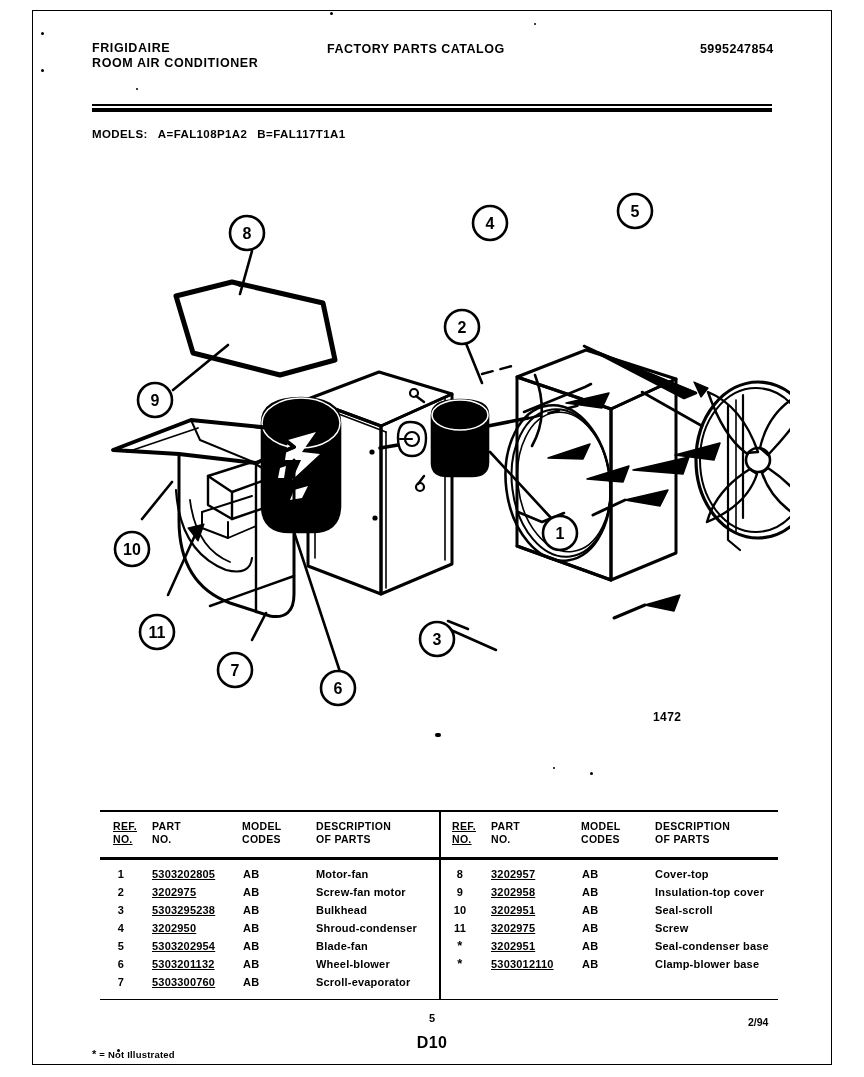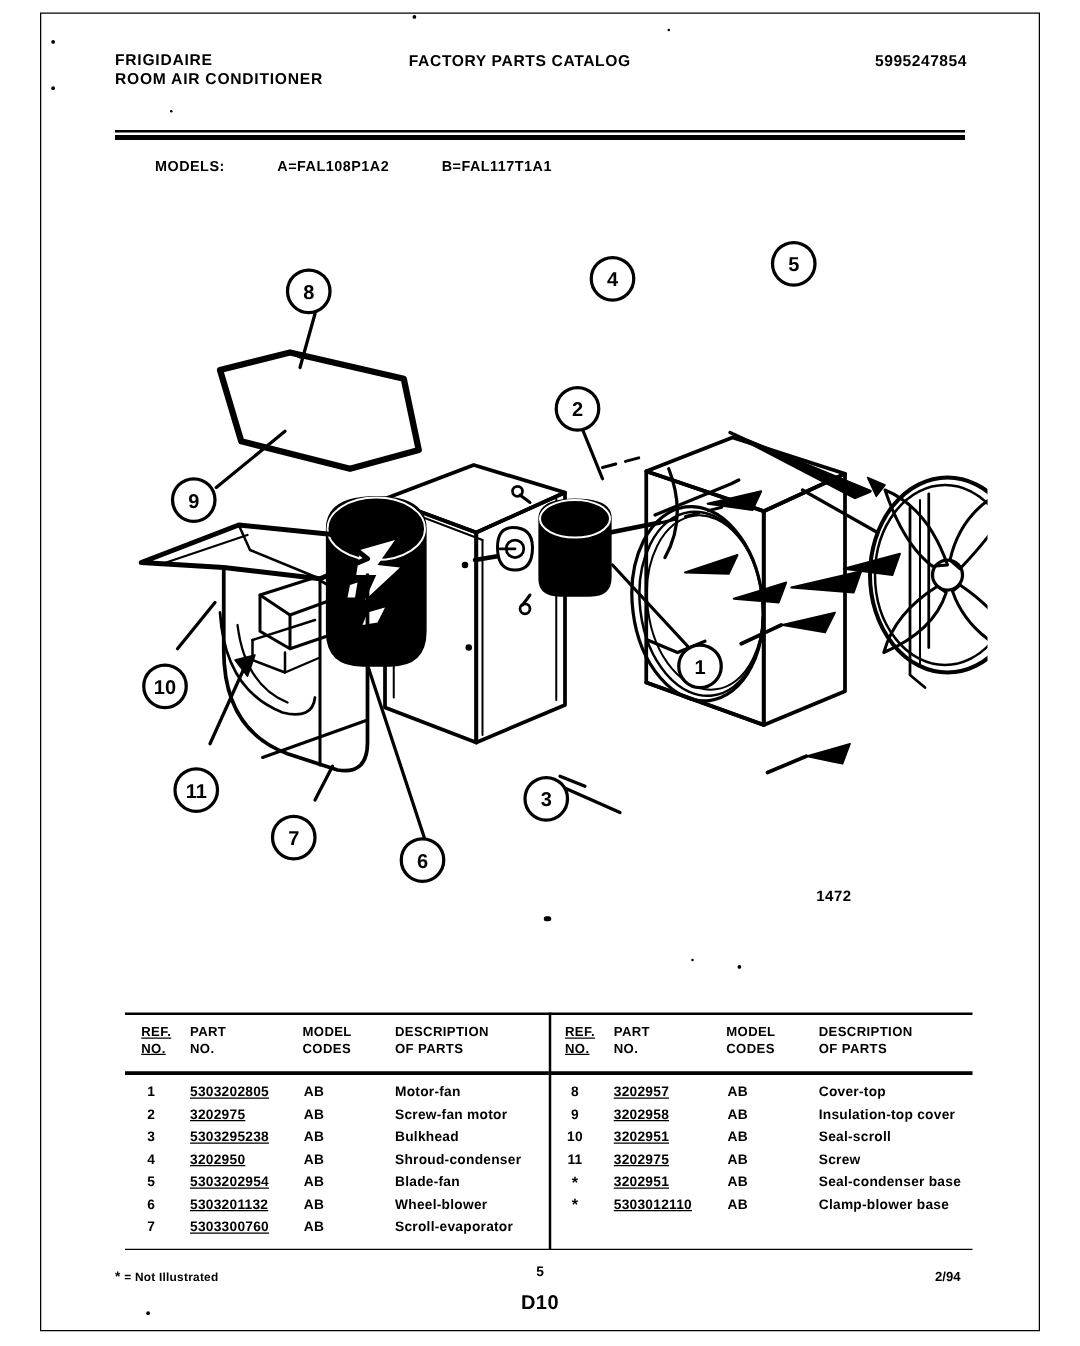--- a/index.html
+++ b/index.html
@@ -74,21 +74,21 @@
   }
 
   .models-line {
     position: absolute;
     left: 92px; top: 128px;
     font-weight: bold;
     font-size: 11.5px;
     letter-spacing: 0.4px;
     white-space: pre;
   }
-  .models-line .mk { margin-right: 10px; margin-left: 32px; }
+  .models-line .mk { margin-right: 10px; }
 
   
   #illus {
     position: absolute;
     left: 80px; top: 160px;
     width: 710px; height: 600px;
   }
   #illus svg { display: block; }
 
   .drawing-number {
@@ -162,21 +162,21 @@
   .cell { position: absolute; top: 0; }
   .c-ref   { left: 0px; width: 42px; text-align: center; }
   .c-part  { left: 52px; text-decoration: underline; }
   .c-model { left: 143px; }
   .c-desc  { left: 216px; }
   .c-ref.star { font-size: 13px; line-height: 11px; }
 
   
   .footnote {
     position: absolute;
-    left: 92px; top: 1016px;
+    left: 92px; top: 1048px;
     font-weight: bold;
     font-size: 9.5px;
     letter-spacing: 0.2px;
   }
   .footnote .star { font-size: 11px; }
   .page-num {
     position: absolute;
     left: 0; top: 1012px;
     width: 864px;
     text-align: center;

